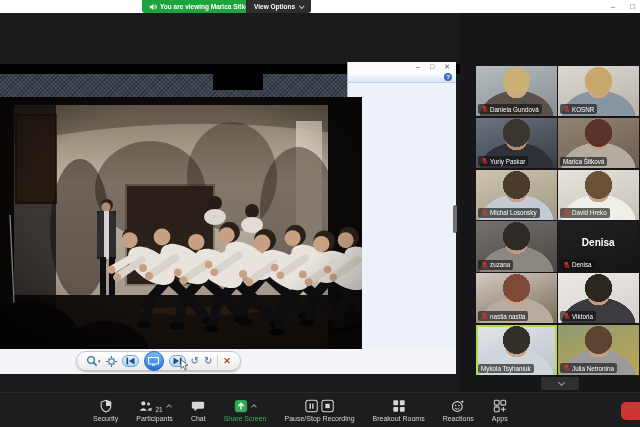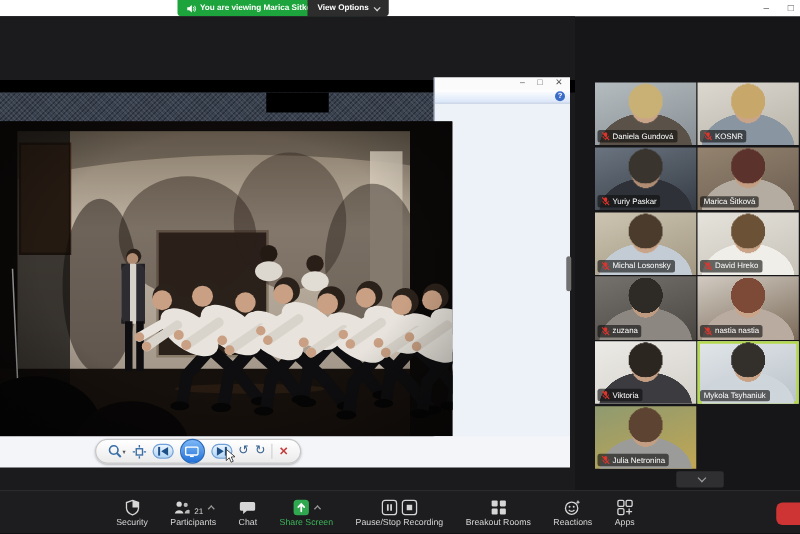--- a/index.html
+++ b/index.html
@@ -320,20 +320,32 @@
       <div class="plabel">
         <svg class="mic" width="7" height="8" viewBox="0 0 10 11">
             <rect x="3.2" y="0.8" width="3.6" height="5.2" rx="1.8" fill="#e0352b"></rect>
             <path d="M1.8 5 a3.2 3.2 0 0 0 6.4 0" fill="none" stroke="#e0352b" stroke-width="1"></path>
             <line x1="5" y1="8.2" x2="5" y2="10" stroke="#e0352b" stroke-width="1"></line>
             <line x1="1" y1="1" x2="9" y2="10" stroke="#e0352b" stroke-width="1.2"></line>
           </svg>
         <span>zuzana</span>
       </div>
     </div>
+    <div class="tile" style="background: linear-gradient(160deg, rgb(32, 32, 34), rgb(21, 21, 23));">
+      <div class="big-name">Denisa</div>
+      <div class="plabel">
+        <svg class="mic" width="7" height="8" viewBox="0 0 10 11">
+            <rect x="3.2" y="0.8" width="3.6" height="5.2" rx="1.8" fill="#e0352b"></rect>
+            <path d="M1.8 5 a3.2 3.2 0 0 0 6.4 0" fill="none" stroke="#e0352b" stroke-width="1"></path>
+            <line x1="5" y1="8.2" x2="5" y2="10" stroke="#e0352b" stroke-width="1"></line>
+            <line x1="1" y1="1" x2="9" y2="10" stroke="#e0352b" stroke-width="1.2"></line>
+          </svg>
+        <span>Denisa</span>
+      </div>
+    </div>
     <div class="tile" style="background: linear-gradient(160deg, rgb(210, 203, 194), rgb(122, 106, 88));">
       <div class="fig" style="background: radial-gradient(17% 28% at 50% 30%, rgb(124, 74, 54) 0px, rgb(124, 74, 54) 99%, transparent 100%), radial-gradient(14% 23% at 50% 42%, rgb(202, 164, 136) 0px, rgb(202, 164, 136) 99%, transparent 100%), radial-gradient(46% 55% at 50% 104%, rgb(185, 171, 160) 0px, rgb(185, 171, 160) 99%, transparent 100%);"></div>
       <div class="plabel">
         <svg class="mic" width="7" height="8" viewBox="0 0 10 11">
             <rect x="3.2" y="0.8" width="3.6" height="5.2" rx="1.8" fill="#e0352b"></rect>
             <path d="M1.8 5 a3.2 3.2 0 0 0 6.4 0" fill="none" stroke="#e0352b" stroke-width="1"></path>
             <line x1="5" y1="8.2" x2="5" y2="10" stroke="#e0352b" stroke-width="1"></line>
             <line x1="1" y1="1" x2="9" y2="10" stroke="#e0352b" stroke-width="1.2"></line>
           </svg>
         <span>nastia nastia</span>

